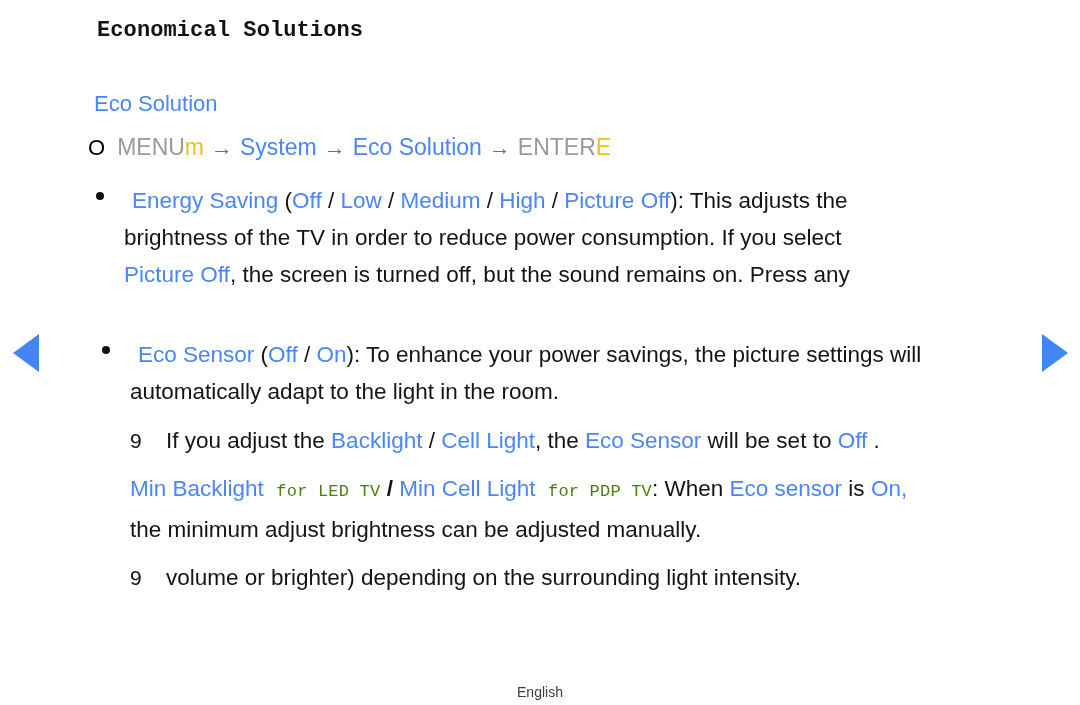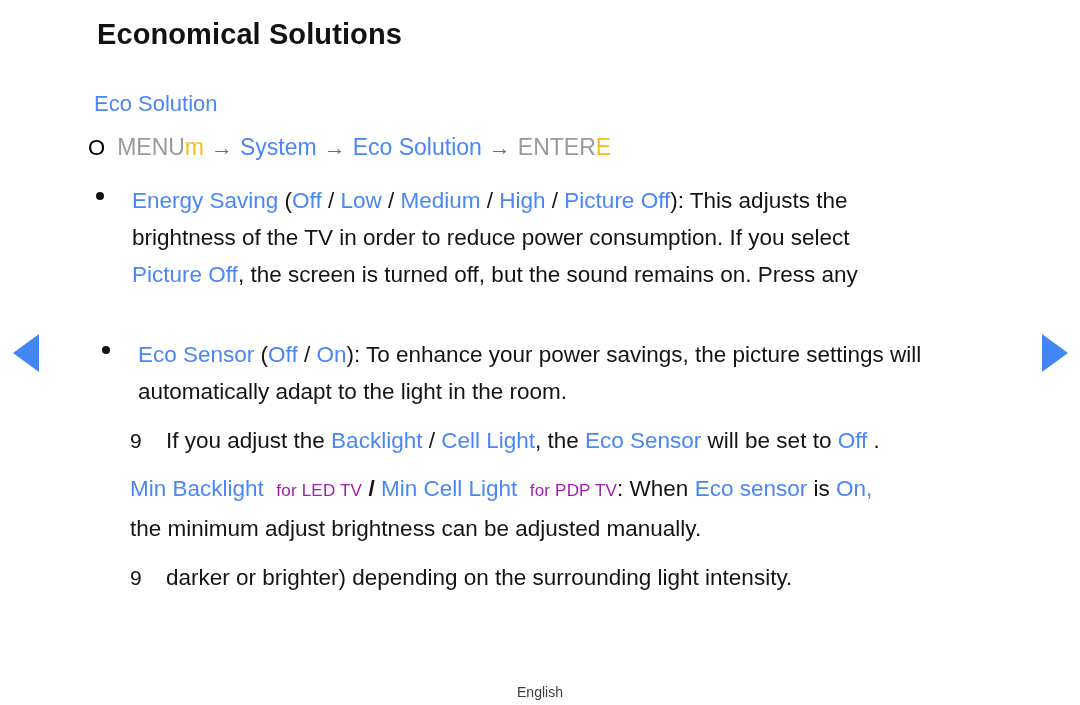--- a/index.html
+++ b/index.html
@@ -49,25 +49,26 @@
     position: absolute;
     left: 0;
     top: 0;
     width: 1080px;
   }
 
   .page-title {
     position: absolute;
     left: 97px;
     top: 18px;
-    font-size: 29px;
+    font-size: 22px;
     font-weight: bold;
     letter-spacing: 0.1px;
     color: #121212;
     white-space: nowrap;
+    font-family: Liberation Mono, monospace;
   }
 
   .section-title {
     position: absolute;
     left: 94px;
     top: 91px;
     font-size: 22px;
     color: #4a86f7;
     white-space: nowrap;
   }
@@ -110,21 +111,21 @@
     height: 8px;
     background: #111111;
     border-radius: 50%;
   }
   .bullet-block .btext {
     display: block;
     margin-left: 36px;
   }
   .bullet-block .cont {
     display: block;
-    margin-left: 36px;
+    margin-left: 28px;
   }
 
   .note-block {
     position: absolute;
     font-size: 22.5px;
     line-height: 38px;
     color: #141414;
     white-space: nowrap;
   }
   .note-block .note-mark {
@@ -138,22 +139,23 @@
     display: block;
     margin-left: 36px;
   }
   .note-block .cont {
     display: block;
     margin-left: 36px;
   }
 
   .sub-small {
     font-size: 17px;
-    color: #a21caf;
+    color: #4d7c0f;
     letter-spacing: 0.2px;
+    font-family: Liberation Mono, monospace;
   }
   .slash-bold {
     font-weight: bold;
     color: #111111;
   }
 
   .footer {
     position: absolute;
     left: 0;
     top: 684px;
@@ -201,19 +203,19 @@
       <span class="ntext"><span class="black">If you adjust the </span><span class="blue">Backlight</span><span class="black"> / </span><span class="blue">Cell Light</span><span class="black">, the </span><span class="blue">Eco Sensor</span><span class="black"> will be set to </span><span class="blue">Off</span><span class="black"> .</span></span>
     </div>
 
     <div class="note-block" style="left:130px; top:470px;">
       <span class="ntext" style="margin-left:0;"><span class="blue">Min Backlight</span><span>&nbsp;&nbsp;</span><span class="sub-small">for LED TV</span><span>&nbsp;</span><span class="slash-bold">/</span><span>&nbsp;</span><span class="blue">Min Cell Light</span><span>&nbsp;&nbsp;</span><span class="sub-small">for PDP TV</span><span class="black">: When </span><span class="blue">Eco sensor</span><span class="black"> is </span><span class="blue">On,</span></span>
       <span class="cont" style="margin-left:0;"><span>the minimum adjust brightness can be adjusted manually.</span></span>
     </div>
 
     <div class="note-block" style="left:130px; top:559px;">
       <span class="note-mark">9</span>
-      <span class="cont"><span>darker or brighter) depending on the surrounding light intensity.</span></span>
+      <span class="cont"><span>volume or brighter) depending on the surrounding light intensity.</span></span>
     </div>
 
     <div class="footer">English</div>
 
   </div>
 </div>
 
 </body></html>

